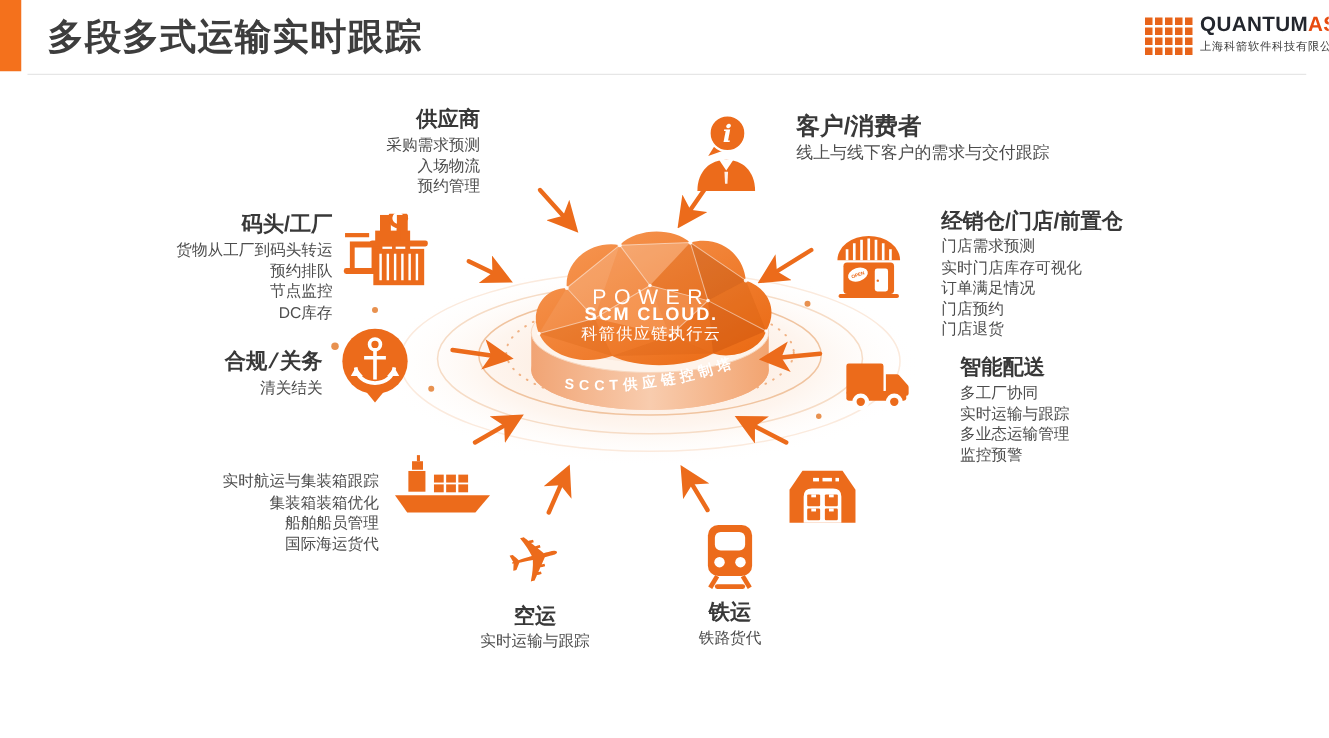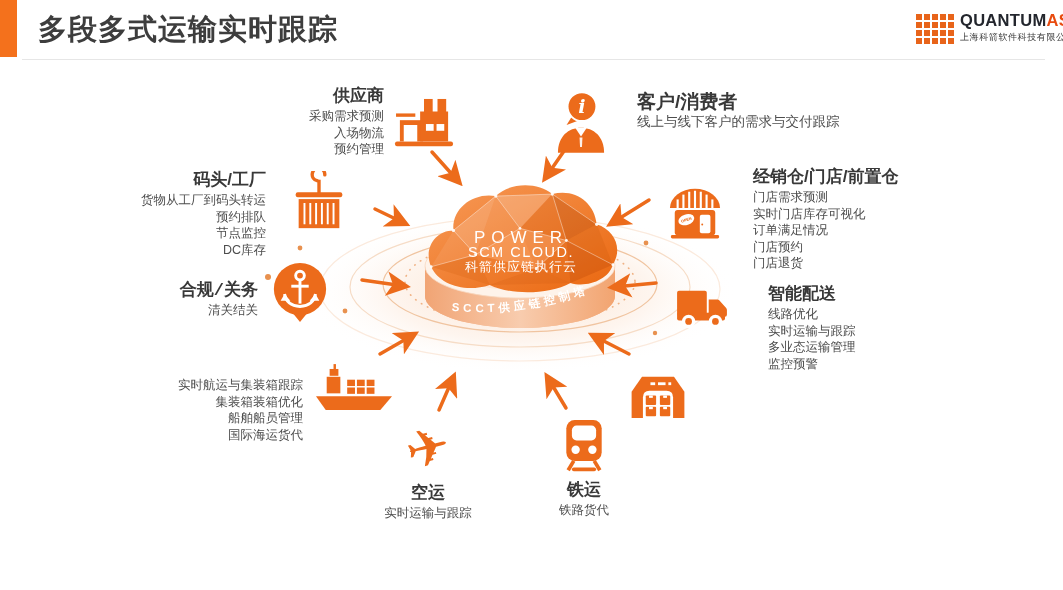--- a/index.html
+++ b/index.html
@@ -20,21 +20,21 @@
   .brand .b1{color:#23262d;}
   .brand .b2{color:#E84B0F;}
   .company{font-size:9px;color:#3a3a3a;letter-spacing:.6px;margin-top:2px;white-space:nowrap;}
 
   
   svg{display:block;}
   .diagram-svg{left:0;top:0;}
   .cloud-svg{left:415px;top:184px;}
   .cloud-label{position:absolute;left:415px;width:212px;text-align:center;color:#fff;white-space:nowrap;}
   .lab-power{top:228px;font-size:17px;letter-spacing:6px;font-weight:400;}
-  .lab-scm{top:244px;font-size:14.5px;font-weight:400;letter-spacing:1.5px;}
+  .lab-scm{top:244px;font-size:14.5px;font-weight:700;letter-spacing:1.5px;}
   .lab-cn{top:258px;font-size:13px;letter-spacing:1px;}
 
   
   .node{position:absolute;display:flex;}
   .node.col{flex-direction:column;align-items:center;}
   .node-text{white-space:nowrap;}
   .t-right .node-text{text-align:right;}
   .t-center .node-text{text-align:center;}
   .node-title{font-size:17px;font-weight:700;color:#383838;line-height:21px;margin-bottom:2px;}
   .node-line{font-size:12.5px;color:#4d4d4d;line-height:16.5px;}
@@ -182,21 +182,21 @@
     <circle cx="150" cy="56" r="1.4"></circle>
       <circle cx="16" cy="82" r="1.4"></circle>
       <circle cx="196" cy="80" r="1.4"></circle>
     <circle cx="120" cy="84" r="1.4"></circle>
   </g>
 </svg>
 <div class="cloud-label lab-power">POWER</div>
 <div class="cloud-label lab-scm">SCM CLOUD.</div>
 <div class="cloud-label lab-cn">科箭供应链执行云</div>
 
-<div class="node t-right" style="left:264px;top:85px;">
+<div class="node t-right" style="left:264px;top:85px;flex-direction:column;">
   <div class="node-text" style="width:120px;">
     <div class="node-title">供应商</div>
     <div class="node-line">采购需求预测</div>
     <div class="node-line">入场物流</div>
     <div class="node-line">预约管理</div>
   </div>
   <svg class="icon" style="margin-left:10px;margin-top:13px;" width="60" height="54" viewBox="0 0 62 56" fill="#EC6B1B">
     <rect x="1" y="45" width="60" height="5" rx="2"></rect>
     <rect x="2" y="16" width="20" height="3.5"></rect>
     <rect x="6" y="23" width="24" height="22"></rect>
@@ -346,21 +346,21 @@
     <rect x="1" y="5" width="31" height="26" rx="2" fill="#EC6B1B"></rect>
     <path d="M34,14 h9 a3,3 0 0 1 2.2,1 l7,8 a3,3 0 0 1 .8,2 v5 a2,2 0 0 1 -2,2 h-17 z" fill="#EC6B1B"></path>
     <rect x="1" y="28" width="50" height="8" rx="2" fill="#EC6B1B"></rect>
     <circle cx="13" cy="37" r="7" fill="#fff"></circle>
       <circle cx="13" cy="37" r="3.5" fill="#EC6B1B"></circle>
     <circle cx="41" cy="37" r="7" fill="#fff"></circle>
       <circle cx="41" cy="37" r="3.5" fill="#EC6B1B"></circle>
   </svg>
   <div class="node-text" style="margin-left:40px;">
     <div class="node-title">智能配送</div>
-    <div class="node-line">线路优化</div>
+    <div class="node-line">多工厂协同</div>
     <div class="node-line">实时运输与跟踪</div>
     <div class="node-line">多业态运输管理</div>
     <div class="node-line">监控预警</div>
   </div>
 </div>
 
 <div class="node" style="left:628px;top:371px;">
   <svg class="icon" width="60" height="49" viewBox="0 0 60 52">
     <path d="M2,22 L13,6 L47,6 L58,22 L58,50 L2,50 Z" fill="#EC6B1B"></path>
     <g fill="#fff">

